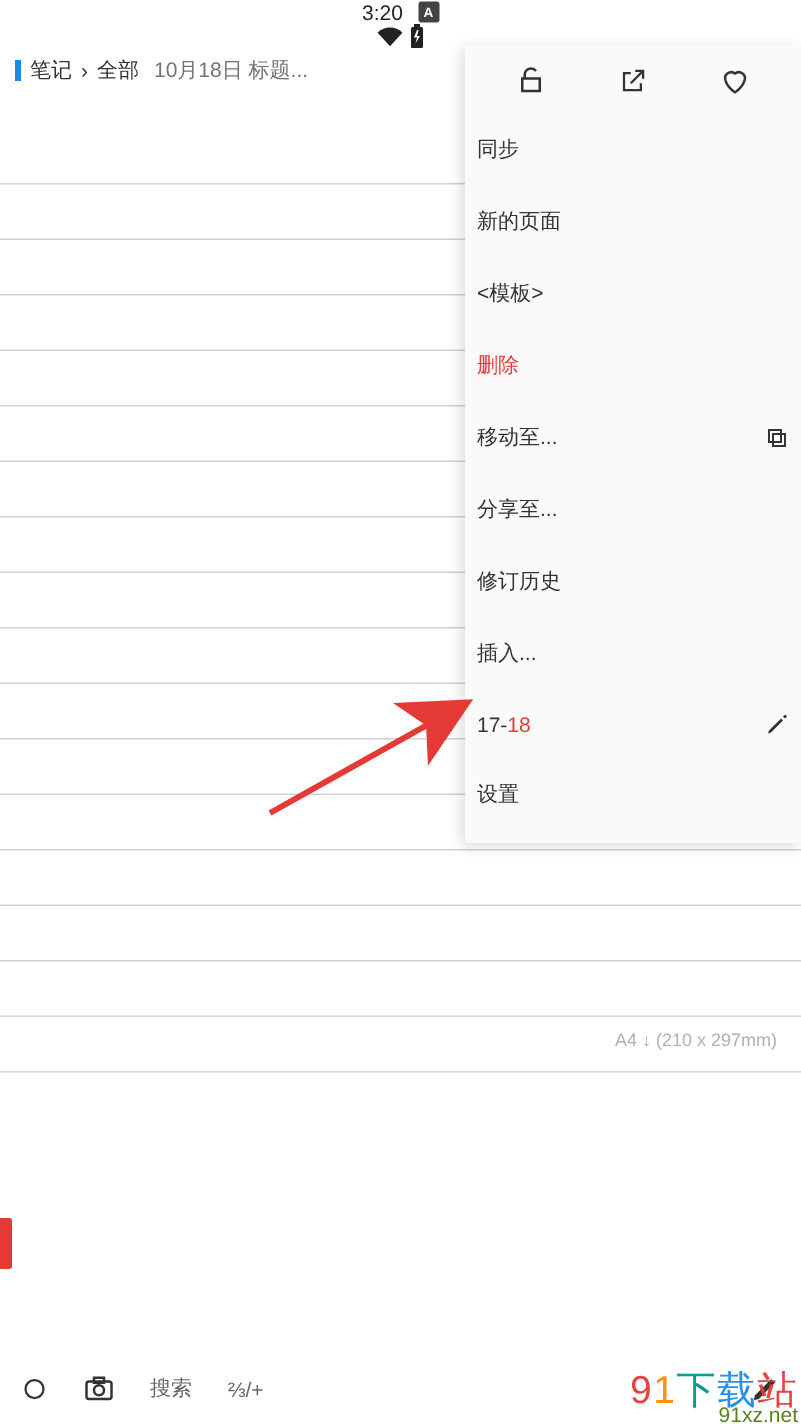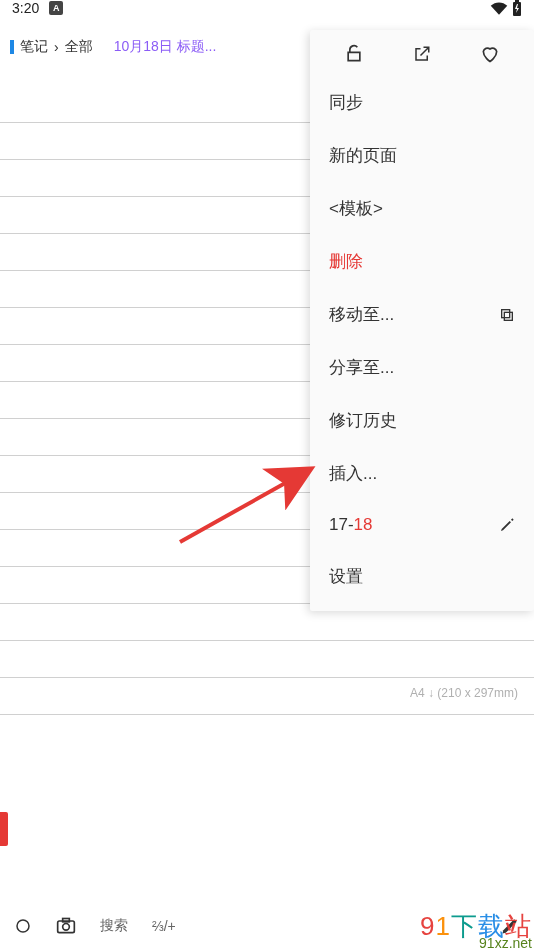--- a/index.html
+++ b/index.html
@@ -9,24 +9,25 @@
       background: #ffffff;
       font-family: -apple-system, "PingFang SC", "Microsoft YaHei", sans-serif;
       position: relative;
       overflow: hidden;
     }
     
     .status-bar {
       height: 30px;
       display: flex;
       justify-content: space-between;
-      align-items: flex-start;
+      align-items: center;
       padding: 0 12px;
       font-size: 14px;
       color: #222;
+      flex-direction: column;
     }
     .status-left { display: flex; align-items: center; gap: 10px; }
     .status-right { display: flex; align-items: center; gap: 4px; }
     .status-icon-box {
       width: 14px; height: 14px;
       background: #444;
       border-radius: 2px;
       display: inline-flex;
       align-items: center;
       justify-content: center;
@@ -42,21 +43,21 @@
       font-size: 14px;
       color: #333;
       gap: 6px;
     }
     .breadcrumb-marker {
       width: 4px;
       height: 14px;
       background: #1e88e5;
     }
     .breadcrumb-text { color: #333; }
-    .breadcrumb-subtitle { color: #8b5cf6; margin-left: 15px; }
+    .breadcrumb-subtitle { color: #737373; margin-left: 4px; }
     
     .paper {
       position: absolute;
       top: 70px;
       bottom: 50px;
       left: 0;
       right: 0;
       padding-top: 16px;
     }
     .line {
@@ -106,22 +107,22 @@
       padding-bottom: 8px;
       z-index: 10;
     }
     .menu-top {
       display: flex;
       justify-content: space-around;
       align-items: center;
       padding: 14px 10px 12px;
     }
     .menu-item {
-      padding: 15px 19px;
-      font-size: 17px;
+      padding: 15px 8px;
+      font-size: 14px;
       color: #333;
       display: flex;
       justify-content: space-between;
       align-items: center;
     }
     .menu-item.danger { color: #e53935; }
     .date-item .d-red { color: #e53935; }
     
     .arrow {
       position: absolute;

